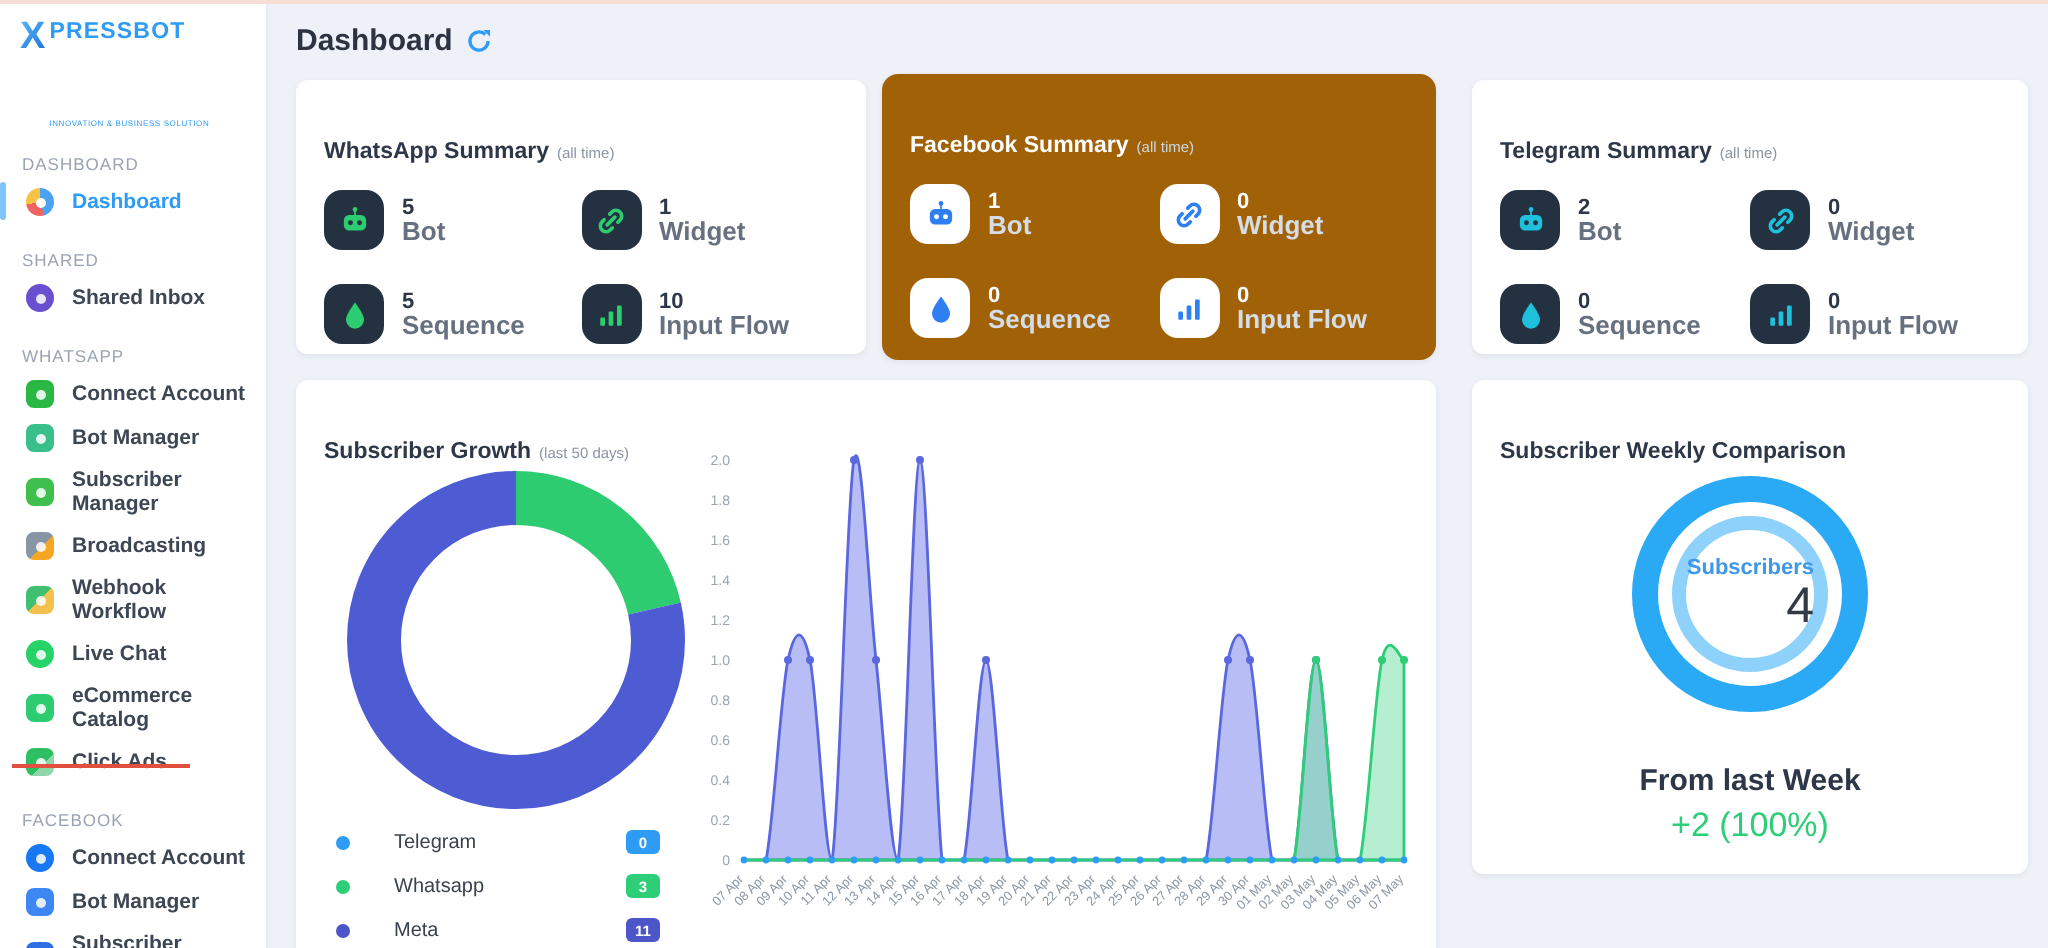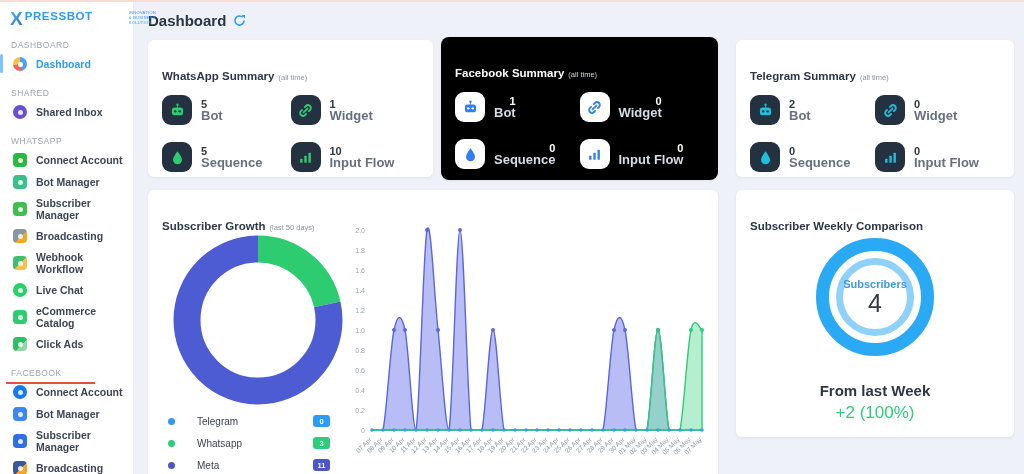--- a/index.html
+++ b/index.html
@@ -6,21 +6,21 @@
   .page{position:relative;width:1024px;height:474px;overflow:hidden;background:#eef1f8;
         font-family:"Liberation Sans",sans-serif;-webkit-font-smoothing:antialiased;}
   .topline{position:absolute;top:0;left:0;width:1024px;height:2px;background:#f6ddd5;z-index:30;}
 
   
   .sidebar{position:absolute;top:0;left:0;width:133px;height:474px;background:#fff;
            border-right:1px solid #e9edf2;z-index:20;}
   .logo{display:flex;align-items:flex-start;padding:10px 0 0 10px;cursor:pointer;}
   .logo-x{font-size:19px;font-weight:800;color:#2e9bf5;line-height:17px;margin-right:2px;
           background:linear-gradient(135deg,#57b6f7,#1b6fd8);-webkit-background-clip:text;background-clip:text;color:transparent;}
-  .logo-text{display:flex;flex-direction:row;gap:36px;}
+  .logo-text{display:flex;flex-direction:column;gap:36px;}
   .logo-name{font-size:11.5px;font-weight:700;color:#2e9bf5;letter-spacing:.6px;line-height:13px;}
   .logo-tag{font-size:4px;color:#2e9bf5;letter-spacing:.3px;}
   .side-section{font-size:8.5px;color:#9aa3b2;letter-spacing:.5px;padding:0 0 0 11px;margin-top:13px;margin-bottom:3px;}
   .side-item{position:relative;display:flex;align-items:center;gap:9px;padding:4px 6px 4px 13px;
              font-size:10.5px;font-weight:600;color:#3c4654;cursor:pointer;}
   .side-item.active{color:#2e9bf5;}
   .side-item.active .active-bar{position:absolute;left:0;top:1px;width:3px;height:19px;background:#7fc4f8;border-radius:2px;}
   .side-icon{width:14px;height:14px;border-radius:4px;background:#9aa3b0;flex-shrink:0;position:relative;}
   .side-icon::after{content:"";position:absolute;left:4.5px;top:4.5px;width:5px;height:5px;border-radius:50%;background:rgba(255,255,255,.85);}
   [data-icon="dashboard"]{border-radius:50%;background:conic-gradient(#4aa3f0 0 45%,#ef6461 45% 72%,#f6c344 72% 100%);}
@@ -47,21 +47,21 @@
 
   .card{position:absolute;background:#fff;border-radius:6px;box-shadow:0 1px 3px rgba(35,46,60,.07);}
   .card-title-row{display:flex;align-items:baseline;gap:4px;padding:30px 14px 0 14px;}
   .card-title{font-size:11.5px;font-weight:700;color:#2d3748;}
   .card-sub{font-size:7.5px;color:#8a94a3;}
 
   .sumcard .stats{display:grid;grid-template-columns:1fr 1fr;row-gap:17px;padding:13px 14px 0 14px;}
   .tile{display:flex;align-items:center;gap:9px;}
   .tile-icon{width:30px;height:30px;border-radius:9px;display:flex;align-items:center;justify-content:center;flex-shrink:0;}
   .sumcard.light .tile-icon{--tilebg:#233140;background:var(--tilebg);color:var(--accent,#2ecc71);}
-  .sumcard.dark{background:#000000;border-radius:8px;text-align:right;}
+  .sumcard.dark{background:#a16207;border-radius:8px;}
   .sumcard.dark .card-title{color:#fff;}
   .sumcard.dark .card-sub{color:#ccd6e2;}
   .sumcard.dark .tile-icon{--tilebg:#ffffff;background:#fff;color:var(--accent,#2e7ff2);}
   .tile-text{display:flex;flex-direction:column;line-height:12px;}
   .tile-text b{font-size:11px;color:#2d3748;font-weight:700;}
   .tile-text i{font-style:normal;font-size:13px;color:#66707e;font-weight:bold;}
   .sumcard.dark .tile-text b{color:#fff;}
   .sumcard.dark .tile-text i{color:#d5dde6;}
 
   
@@ -71,21 +71,21 @@
   .legend-dot{width:7px;height:7px;border-radius:50%;background:#999;flex-shrink:0;}
   .legend-label{font-size:10px;color:#39424e;}
   .legend-badge{margin-left:auto;min-width:11px;padding:1.5px 3px;border-radius:3px;background:#888;
                 color:#fff;font-size:7.5px;font-weight:700;text-align:center;line-height:9px;}
   .area-svg{position:absolute;left:192px;top:28px;}
 
   
   .ring-outer{position:absolute;left:80px;top:48px;width:92px;height:92px;border-radius:50%;
               border:13px solid #2aa9f5;display:flex;align-items:center;justify-content:center;}
   .ring-inner{width:64px;height:64px;border-radius:50%;border:7px solid #8ed1fa;
-              display:flex;flex-direction:column;align-items:center;justify-content:center;background:#fff;}
+              display:flex;flex-direction:column;align-items:flex-end;justify-content:center;background:#fff;}
   .ring-label{font-size:11px;font-weight:700;color:#3e97e8;}
   .ring-value{font-size:25px;color:#333a45;line-height:26px;}
   .weekly-footer{position:absolute;left:0;top:192px;width:100%;text-align:center;}
   .weekly-foot-label{font-size:15px;font-weight:700;color:#2d3748;}
   .weekly-foot-value{font-size:17px;color:#2dce77;margin-top:4px;}
 </style>
 </head>
 <body>
 
 <div class="page">

